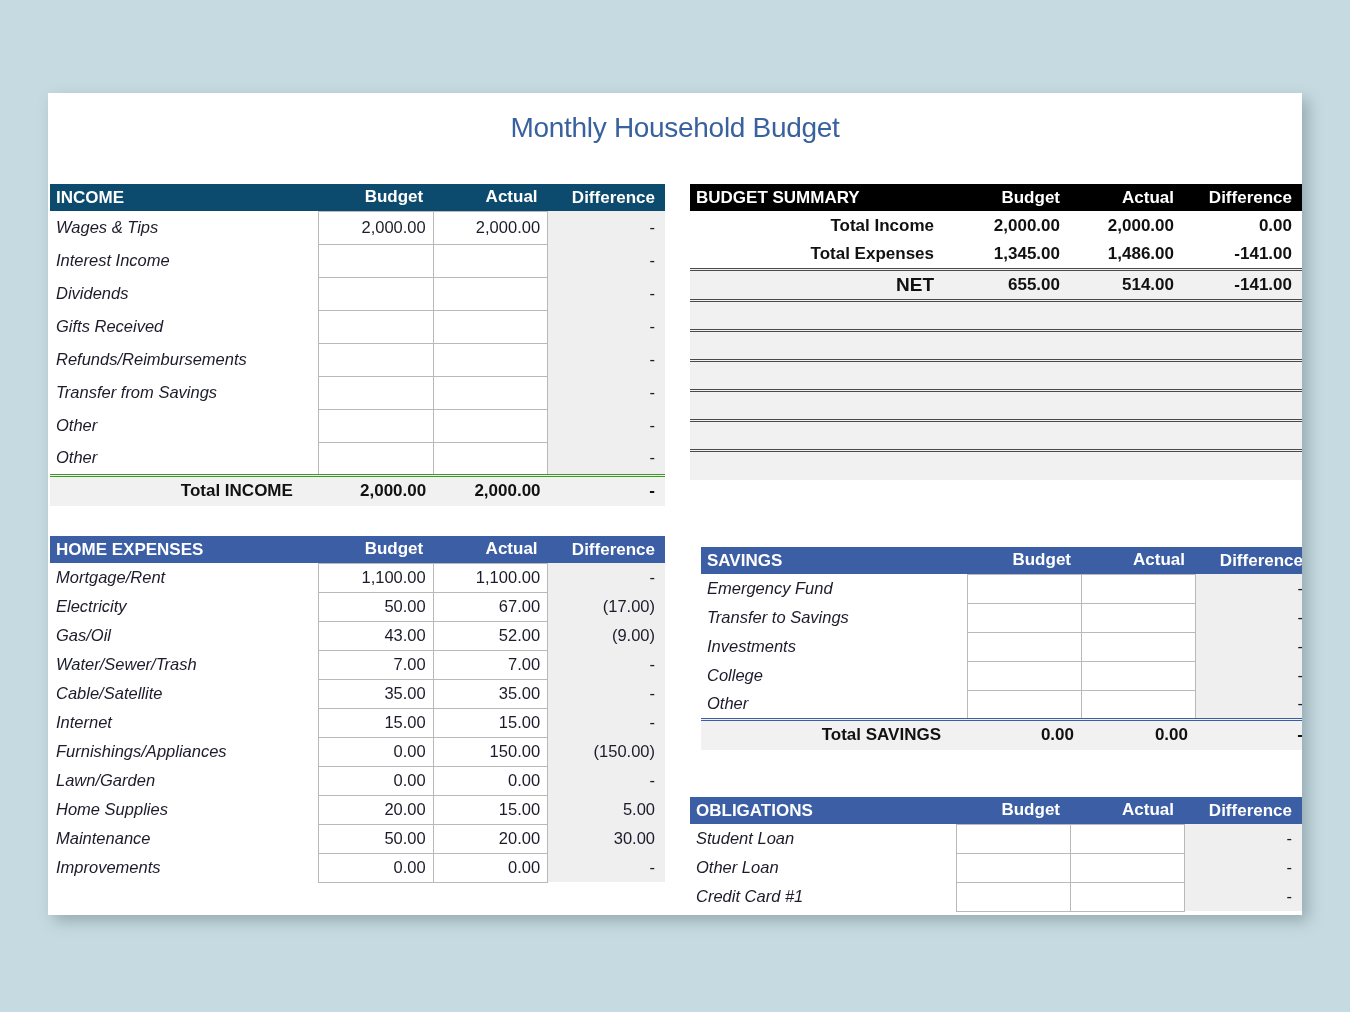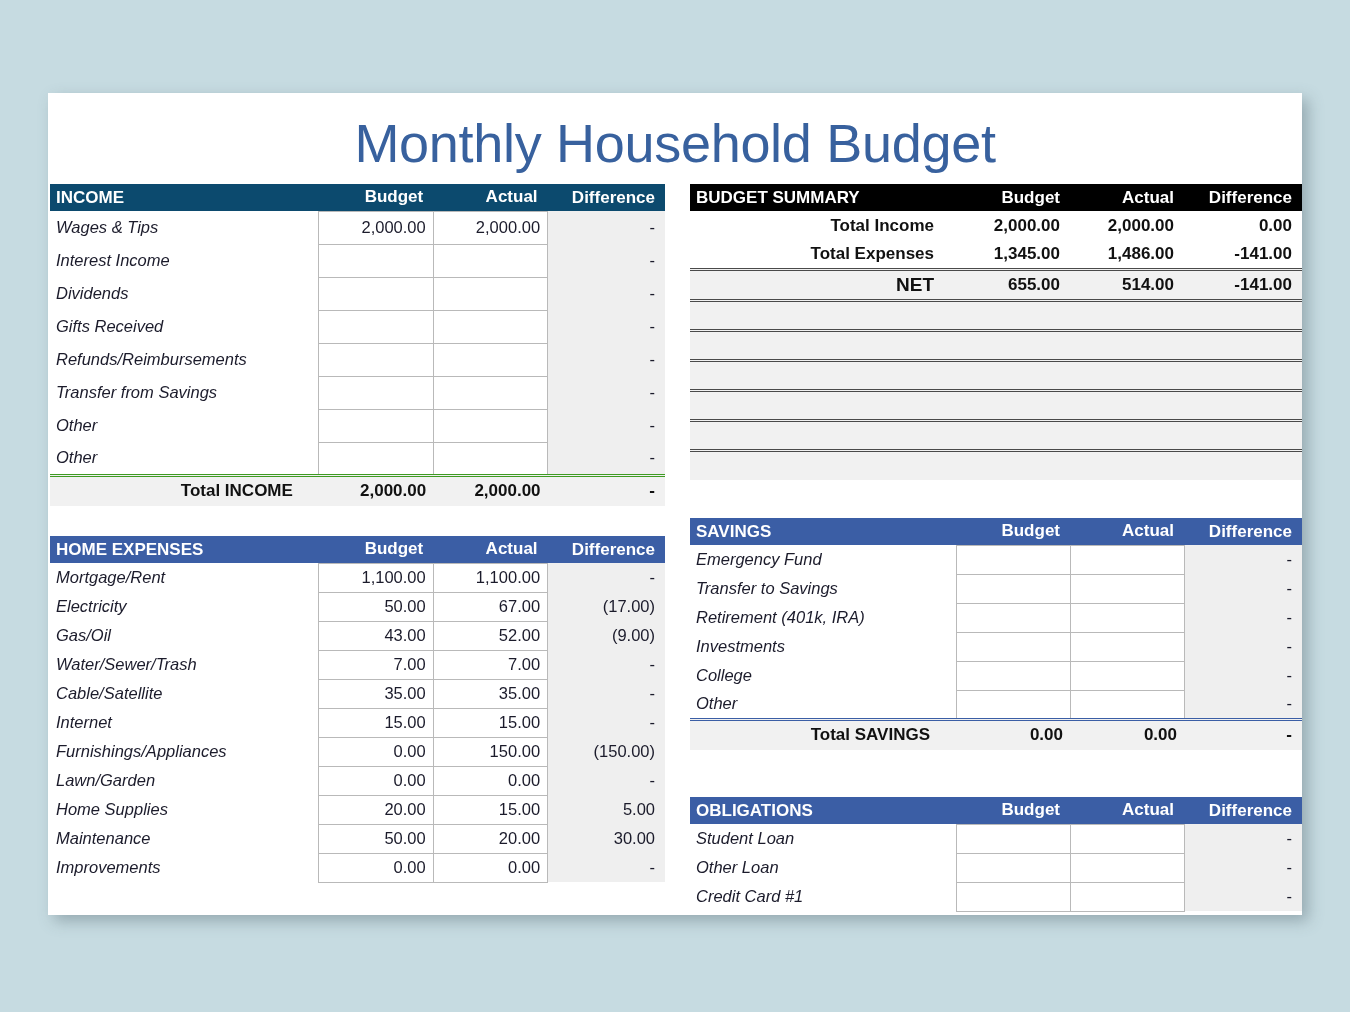--- a/index.html
+++ b/index.html
@@ -12,21 +12,21 @@
   #sheet {
     position: absolute;
     left: 48px; top: 93px;
     width: 1254px; height: 822px;
     background: #ffffff;
     box-shadow: 6px 6px 14px rgba(90,110,120,0.45);
     overflow: hidden;
   }
   #title {
     text-align: center;
-    font-size: 54px;
+    font-size: 28px;
     color: #38619E;
     font-weight: 400;
     padding-top: 19px;
     letter-spacing: -0.3px;
   }
 
   
   .tbl { width: 100%; border-collapse: collapse; table-layout: fixed; }
   .tbl td, .tbl th { padding: 0; }
 
@@ -344,21 +344,21 @@
           <tr class="blankrow">
             <td></td>
             <td></td>
             <td></td>
             <td></td>
           </tr>
         </tbody>
     </table>
   </div>
 
-  <div class="panel-right" style="top:425px;">
+  <div class="panel-right" style="top:454px;margin-left:11px;">
     <table class="tbl blue" id="savings">
       <colgroup>
           <col style="width:266px">
           <col style="width:114px">
           <col style="width:114px">
           <col style="width:118px">
         </colgroup>
       <tbody>
           <tr class="hdr">
         <td class="hlabel">SAVINGS</td>
@@ -374,26 +374,20 @@
             <td class="num" style="border-top: 1px solid rgb(185, 185, 185);"></td>
             <td class="diff">-</td>
           </tr>
           <tr class="row">
             <td class="label" style="height: 29px;">Transfer to Savings</td>
             <td class="num"></td>
             <td class="num"></td>
             <td class="diff">-</td>
           </tr>
           <tr class="row">
-            <td class="label" style="height: 29px;">Retirement (401k, IRA)</td>
-            <td class="num"></td>
-            <td class="num"></td>
-            <td class="diff">-</td>
-          </tr>
-          <tr class="row">
             <td class="label" style="height: 29px;">Investments</td>
             <td class="num"></td>
             <td class="num"></td>
             <td class="diff">-</td>
           </tr>
           <tr class="row">
             <td class="label" style="height: 29px;">College</td>
             <td class="num"></td>
             <td class="num"></td>
             <td class="diff">-</td>

